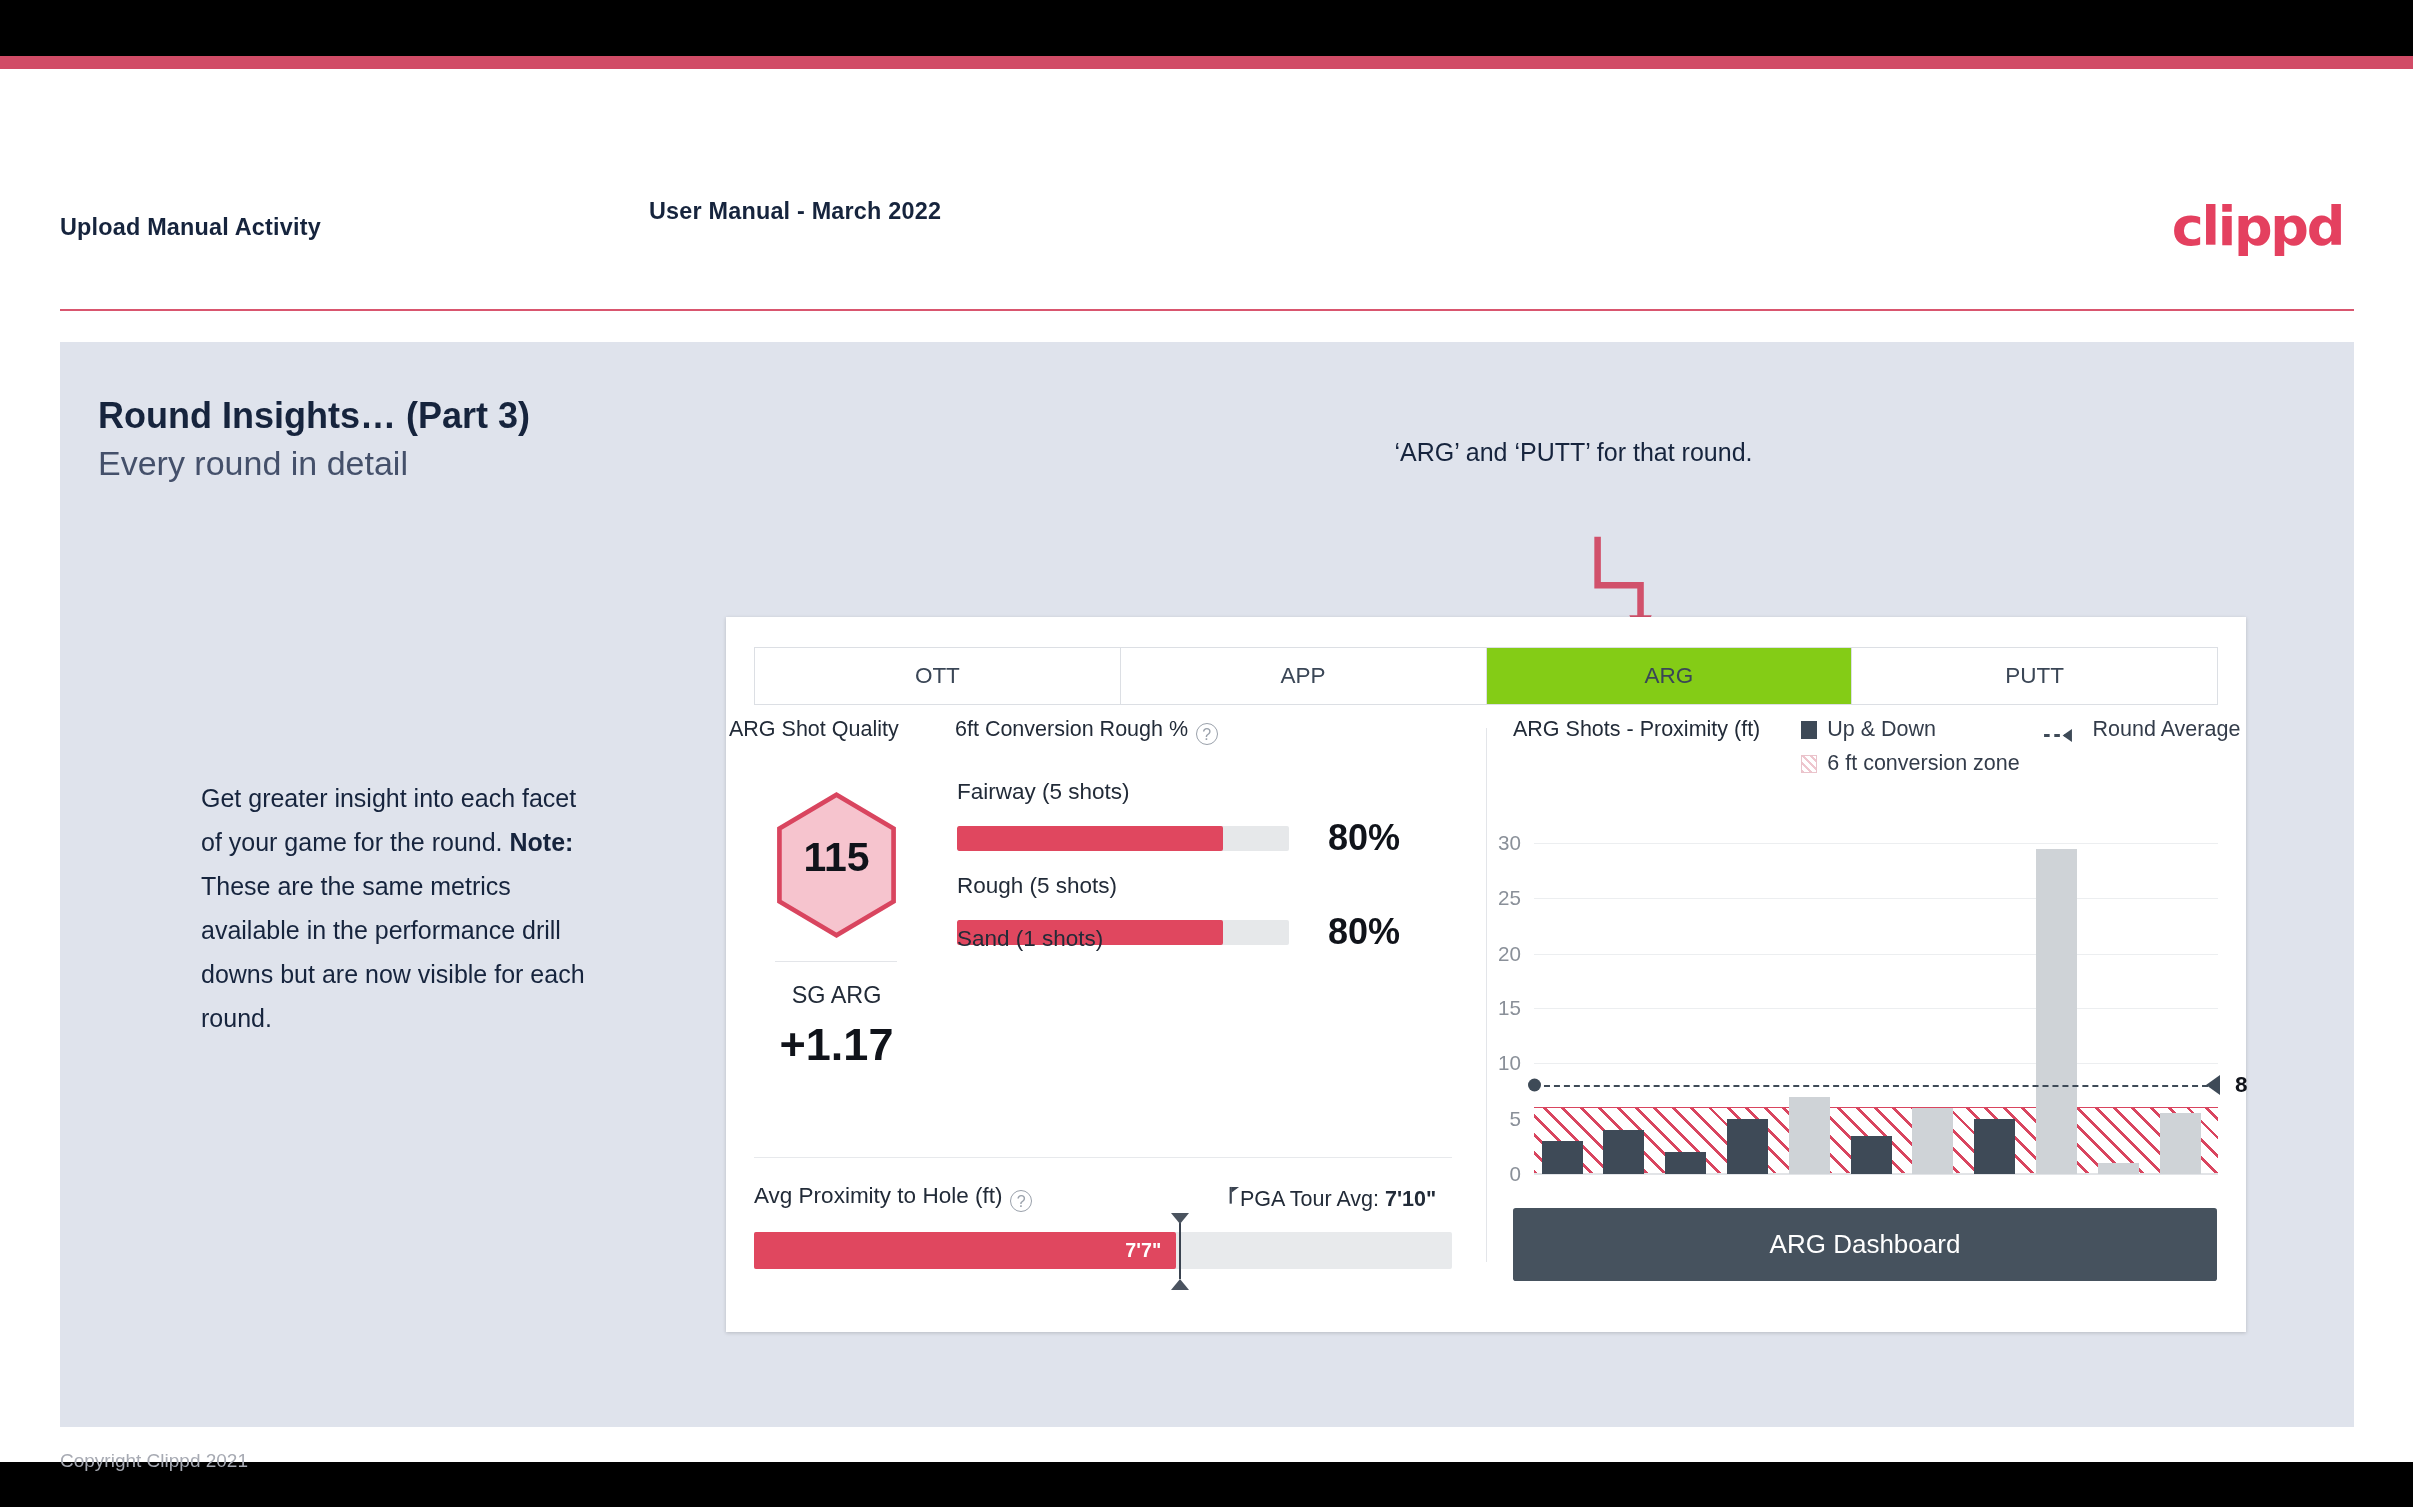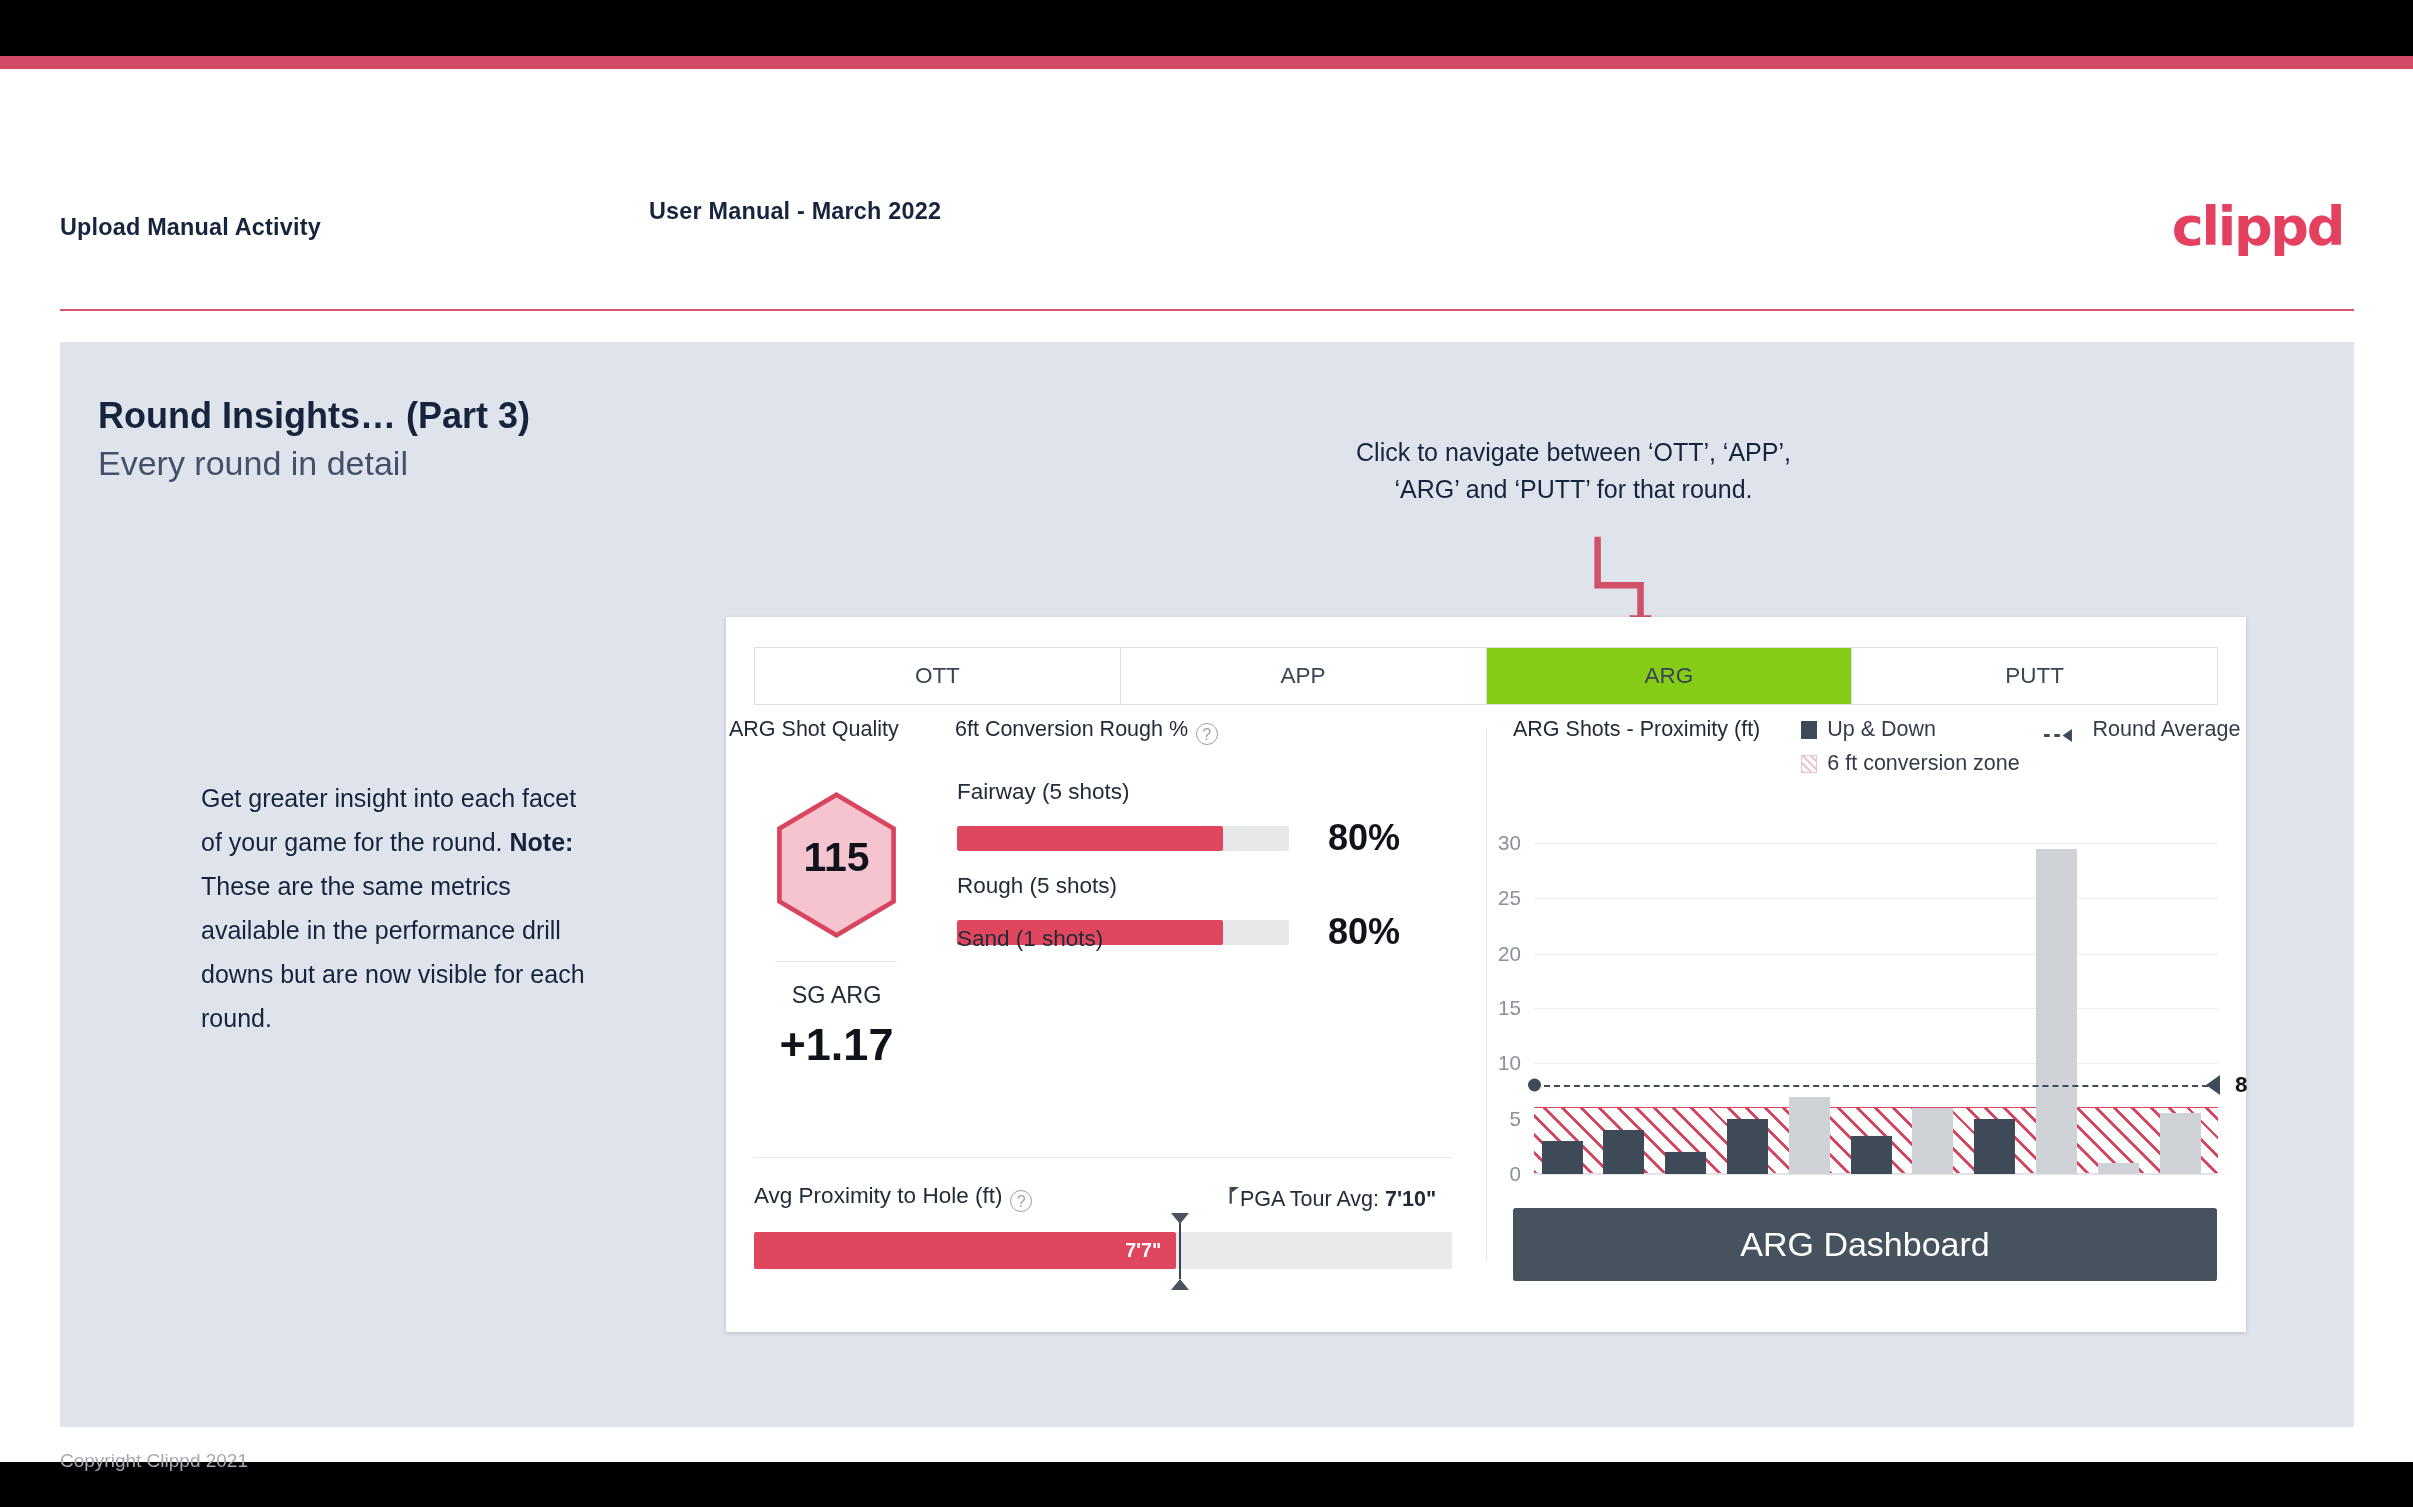--- a/index.html
+++ b/index.html
@@ -441,21 +441,21 @@
     color: #10131a;
     transform: translateY(-50%);
   }
 
   .dash-btn {
     position: absolute;
     left: 1513px; top: 1139px;
     width: 704px; height: 73px;
     background: #46525e;
     color: #ffffff;
-    font-size: 34px;
+    font-size: 26px;
     display: flex;
     align-items: center;
     justify-content: center;
     border-radius: 2.8px;
     cursor: pointer;
   }
 </style>
 </head>
 <body>
 
@@ -477,21 +477,20 @@
     <div class="copyright">Copyright Clippd 2021</div>
 
     <div class="title-main">Round Insights… (Part 3)</div>
     <div class="title-sub">Every round in detail</div>
 
     <div style="position:absolute;left:201px;top:707px;width:393px;text-align:left;font-size:25px;line-height:44px;color:#16243d;">
       <span>Get greater insight into each facet of your game for the round. </span><b>Note:</b><span> These are the same metrics available in the performance drill downs but are now visible for each round.</span>
     </div>
 
     <div class="callout">
-      <div>Click to navigate between ‘OTT’, ‘APP’,</div>
       <div>‘ARG’ and ‘PUTT’ for that round.</div>
     </div>
     <div class="arrow-wrap">
       <svg width="112" height="112" viewBox="0 0 120 120">
         <path d="M6 4 L6 56 L52 56 L52 92" fill="none" stroke="#d1516b" stroke-width="7"></path>
         <path d="M52 112 L40 88 L64 88 Z" fill="#d1516b"></path>
       </svg>
     </div>
 
     <div class="card">

